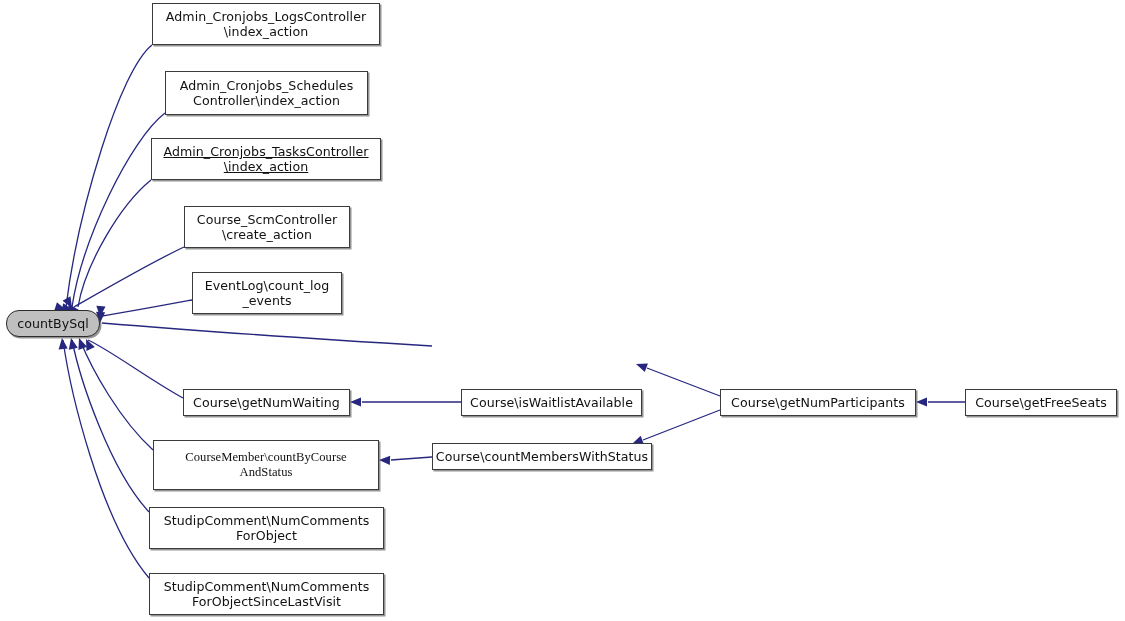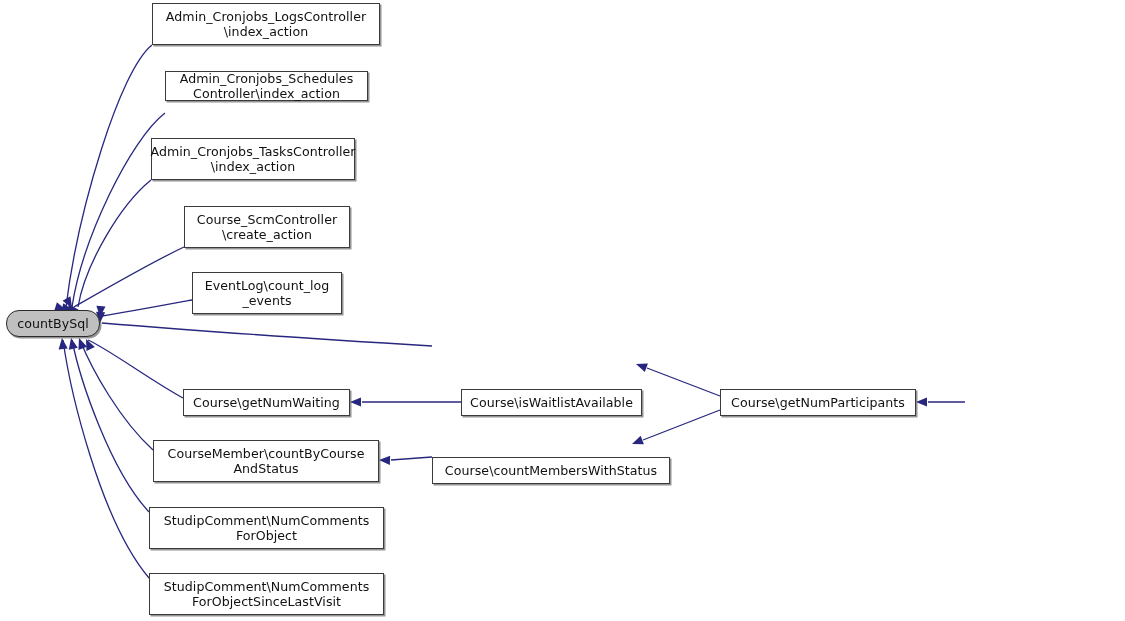--- a/index.html
+++ b/index.html
@@ -78,32 +78,33 @@
       <polygon points="0,0 -11,-4.6 -11,4.6" fill="#27277f" transform="translate(379,460) rotate(182)"></polygon>
       <path d="M720,396 L647,368" fill="none" stroke="#27277f" stroke-width="1.3"></path>
       <polygon points="0,0 -11,-4.6 -11,4.6" fill="#27277f" transform="translate(636,364) rotate(200)"></polygon>
       <path d="M720,410 L643,440" fill="none" stroke="#27277f" stroke-width="1.3"></path>
       <polygon points="0,0 -11,-4.6 -11,4.6" fill="#27277f" transform="translate(632,444) rotate(159)"></polygon>
       <path d="M965,402 L928,402" fill="none" stroke="#27277f" stroke-width="1.3"></path>
       <polygon points="0,0 -11,-4.6 -11,4.6" fill="#27277f" transform="translate(916,402) rotate(180)"></polygon>
     </svg>
 <div class="node" style="left: 152px; top: 3px; width: 228px; height: 42px;">Admin_Cronjobs_LogsController
 \index_action</div>
-    <div class="node" style="left: 165px; top: 71px; width: 203px; height: 30px; text-align: center;">Admin_Cronjobs_Schedules
+    <div class="node" style="left: 165px; top: 71px; width: 203px; height: 44px; text-align: center;">Admin_Cronjobs_Schedules
 Controller\index_action</div>
-    <div class="node" style="left: 151px; top: 138px; width: 204px; height: 42px;">Admin_Cronjobs_TasksController
+    <div class="node" style="left: 151px; top: 138px; width: 230px; height: 42px; text-decoration: underline;">Admin_Cronjobs_TasksController
 \index_action</div>
     <div class="node" style="left: 192px; top: 272px; width: 150px; height: 42px;">EventLog\count_log
 _events</div>
     <div class="node" style="left: 184px; top: 206px; width: 166px; height: 42px;">Course_ScmController
 \create_action</div>
     <div class="node current" style="left: 6px; top: 310px; width: 94px; height: 27px;">countBySql</div>
     <div class="node" style="left: 461px; top: 389px; width: 181px; height: 27px;">Course\isWaitlistAvailable</div>
     <div class="node" style="left: 183px; top: 389px; width: 167px; height: 27px;">Course\getNumWaiting</div>
     <div class="node" style="left: 720px; top: 389px; width: 196px; height: 27px;">Course\getNumParticipants</div>
-    <div class="node" style="left: 153px; top: 440px; width: 226px; height: 42px;">CourseMember\countByCourse
+    <div class="node" style="left: 965px; top: 389px; width: 152px; height: 27px;">Course\getFreeSeats</div>
+    <div class="node" style="left: 153px; top: 440px; width: 226px; height: 50px; font-family: Liberation Serif, serif;">CourseMember\countByCourse
 AndStatus</div>
-    <div class="node" style="left: 432px; top: 443px; width: 238px; height: 27px; margin-top: 14px;">Course\countMembersWithStatus</div>
+    <div class="node" style="left: 432px; top: 443px; width: 220px; height: 27px;">Course\countMembersWithStatus</div>
     <div class="node" style="left: 149px; top: 507px; width: 235px; height: 42px;">StudipComment\NumComments
 ForObject</div>
     <div class="node" style="left: 149px; top: 573px; width: 235px; height: 42px;">StudipComment\NumComments
 ForObjectSinceLastVisit</div>
   </div>
 
 </body></html>

